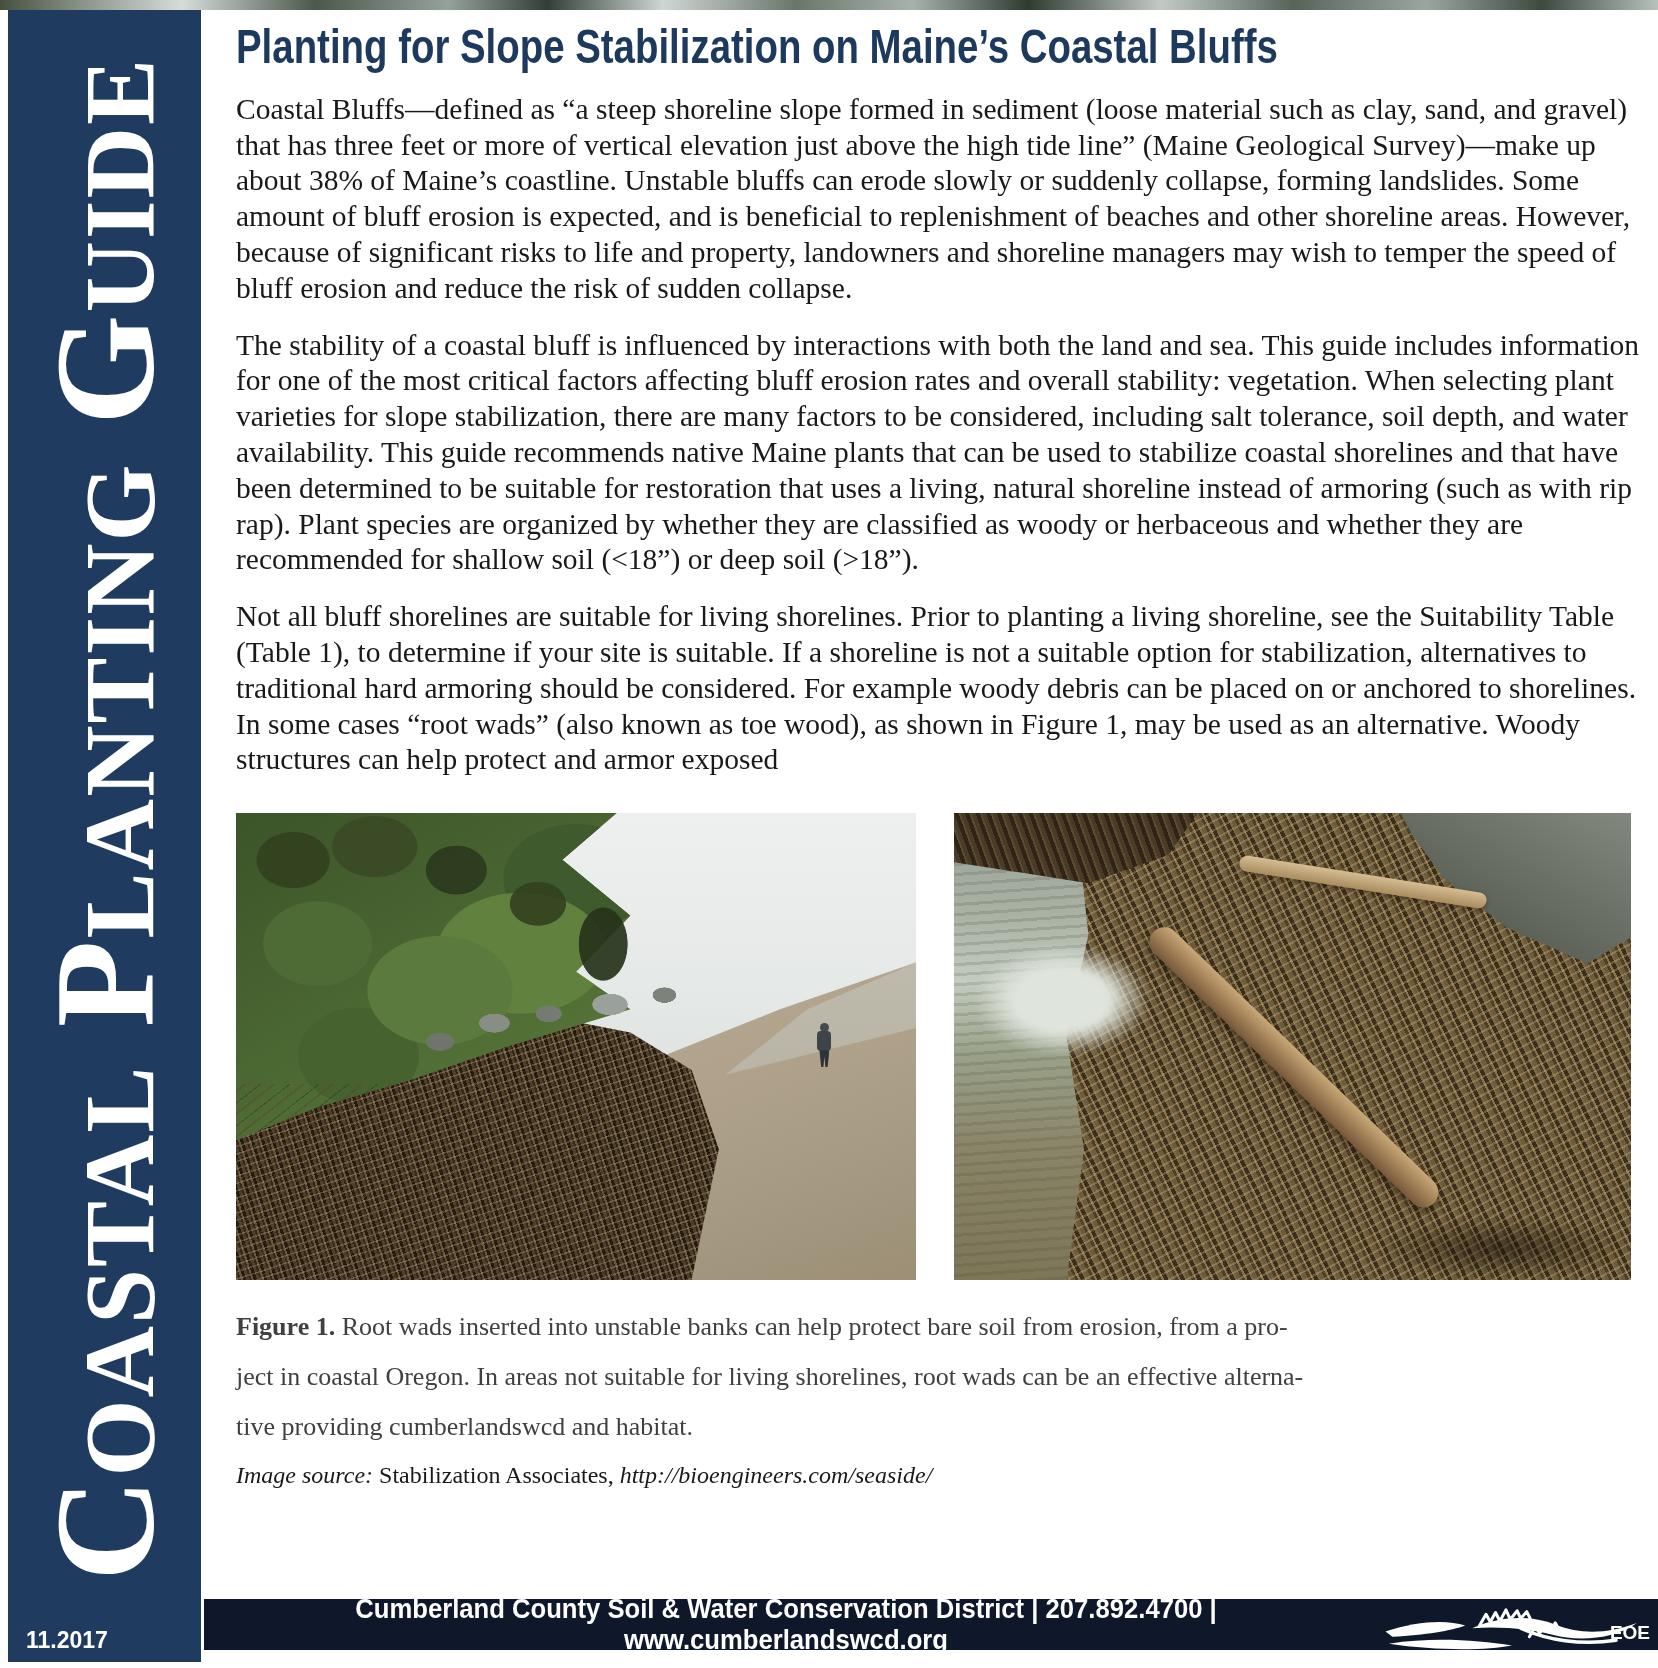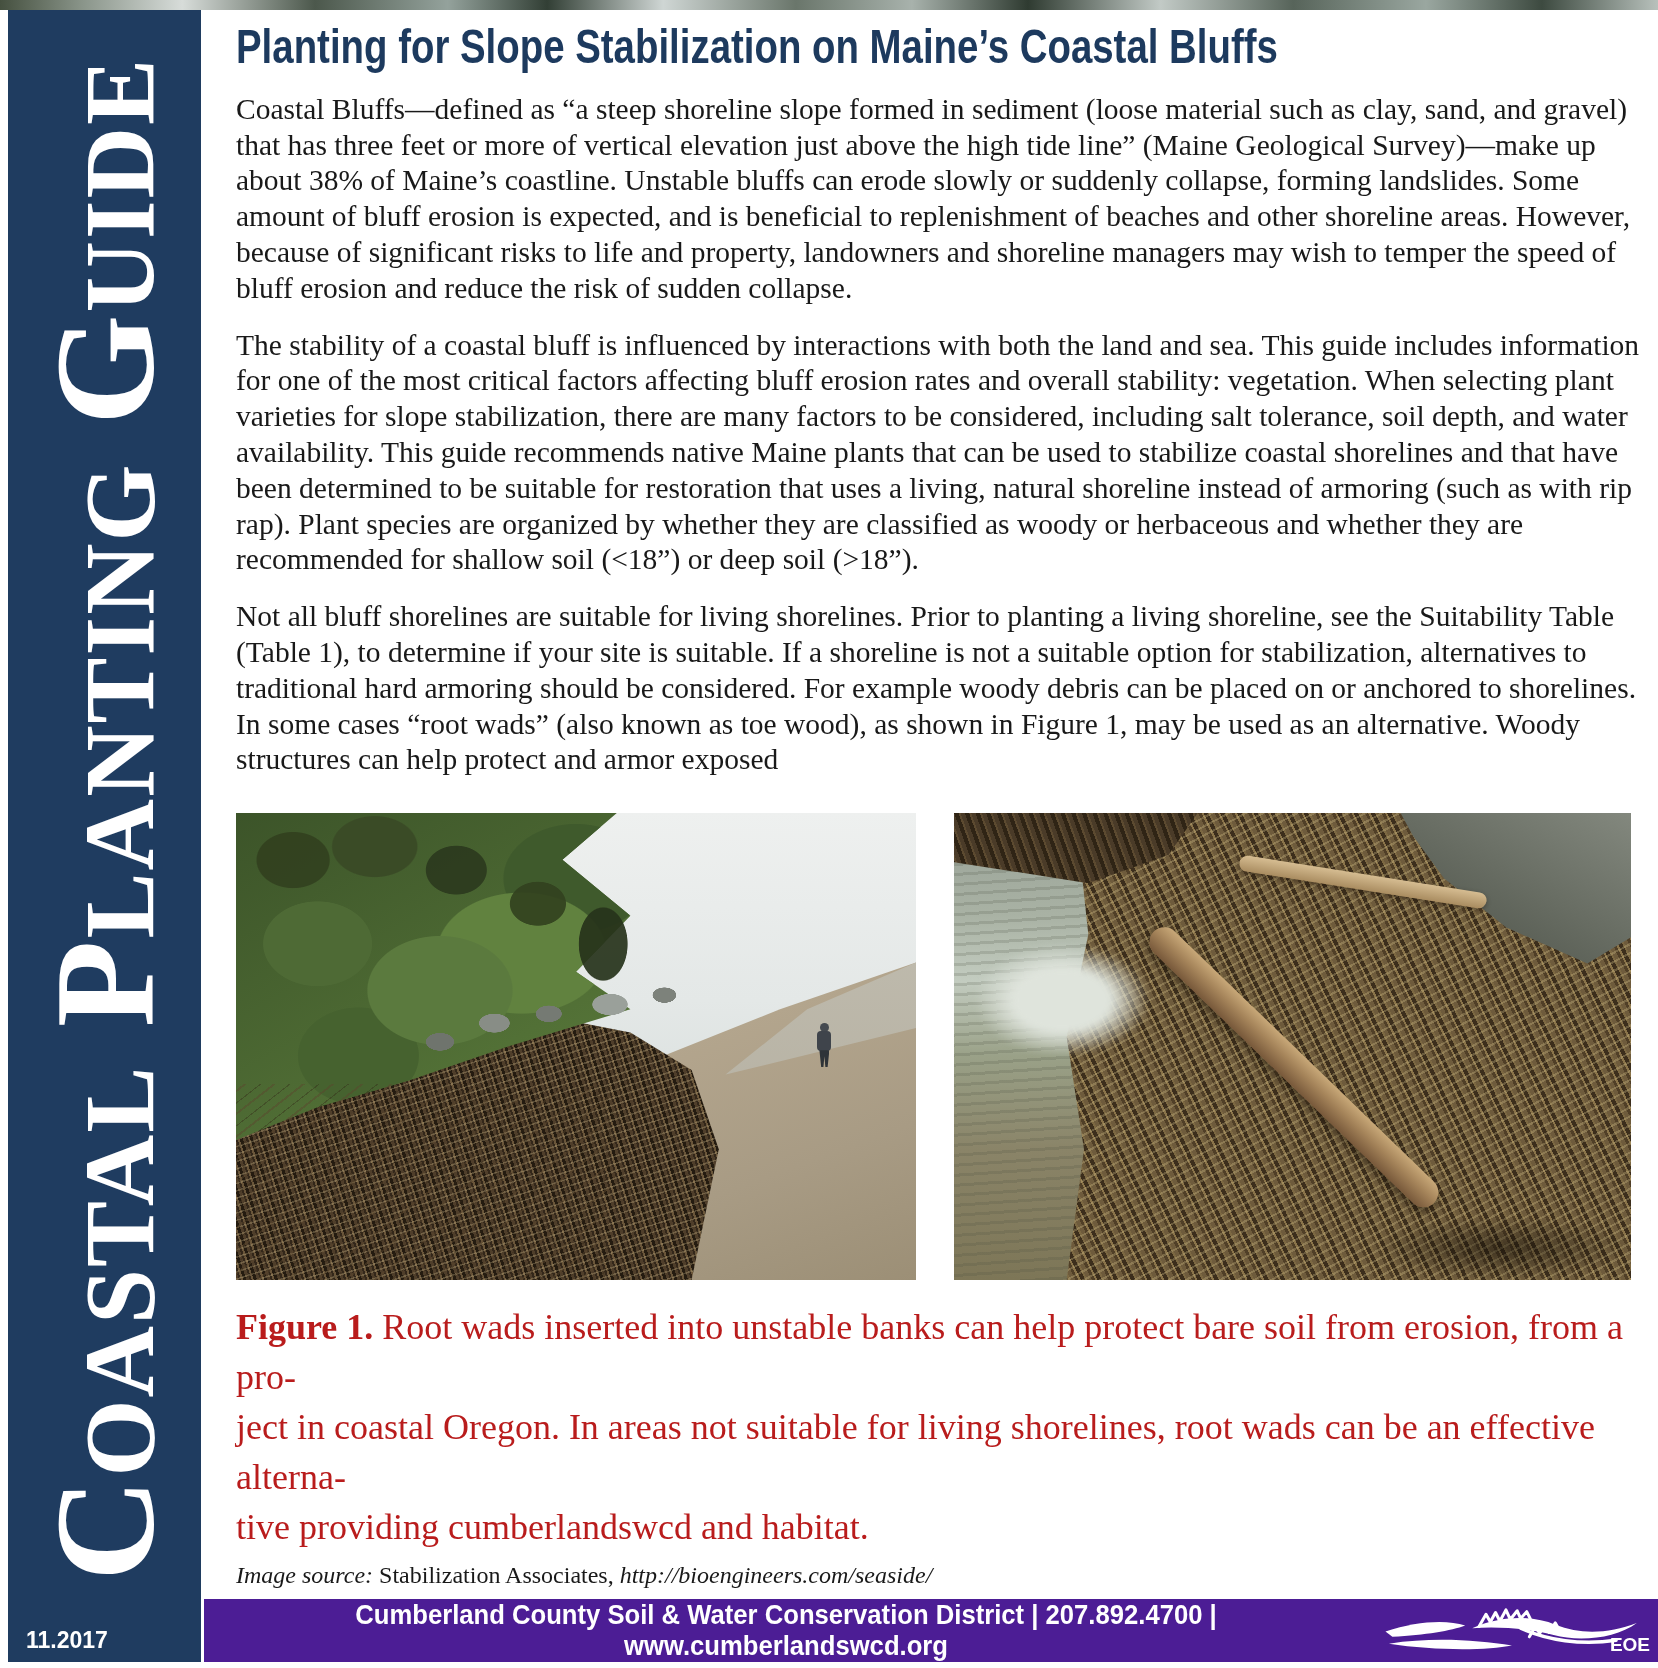--- a/index.html
+++ b/index.html
@@ -90,26 +90,26 @@
     background:linear-gradient(210deg,#83887e 0%,#676c62 40%,#4e534a 75%,#3b4038 100%); }
   .rp-log-top { position:absolute; left:42%; top:13%; width:250px; height:16px; border-radius:8px;
     transform:rotate(9deg); background:linear-gradient(180deg,#d6bd92,#a98c60); box-shadow:0 2px 5px rgba(30,20,10,.45); }
   .rp-log-main { position:absolute; left:31%; top:23%; width:390px; height:30px; border-radius:15px;
     transform:rotate(44deg); transform-origin:0 0;
     background:linear-gradient(180deg,#c8a878 0%,#a5845a 45%,#77583a 100%); box-shadow:2px 4px 9px rgba(25,17,8,.5); }
   .rp-shadow { position:absolute; right:0; bottom:0; width:60%; height:34%;
     background:radial-gradient(closest-side at 68% 80%,rgba(18,13,6,.5),transparent); }
 
   
-  .caption { margin-top:22px; font-family:"Liberation Serif",serif; font-size:36px; color:#b91c1c; }
+  .caption { margin-top:22px; font-family:"Liberation Serif",serif; font-size:26px; color:#404040; }
   .cap-line { display:block; line-height:50px; }
   .source { margin-top:10px; font-family:"Liberation Serif",serif; font-size:24px; color:#191919; }
 
   
-  .footer { position:absolute; left:204px; right:0; top:1599px; height:63px; background:#4c1d95; }
+  .footer { position:absolute; left:204px; right:0; top:1599px; height:51px; background:#0f172a; }
   .footer-text { position:absolute; left:0; right:290px; top:50%; transform:translateY(-50%) scaleX(.95);
     text-align:center; color:#ffffff; font-family:"Liberation Sans",sans-serif; font-weight:700; font-size:27px; }
   .logo { position:absolute; right:16px; top:3px; width:260px; height:54px; }
   .eoe { position:absolute; right:8px; bottom:6px; color:#ffffff;
     font-family:"Liberation Sans",sans-serif; font-weight:700; font-size:19px; }
 </style>
 </head>
 <body>
 
 <div class="page">

